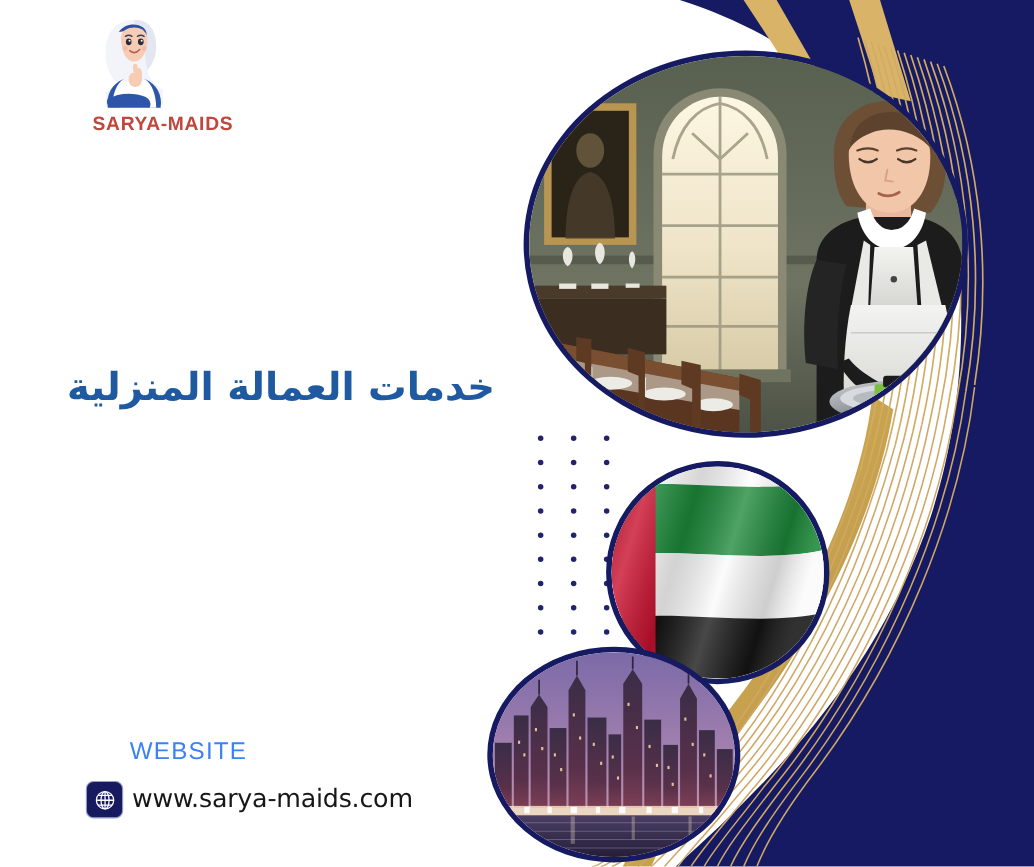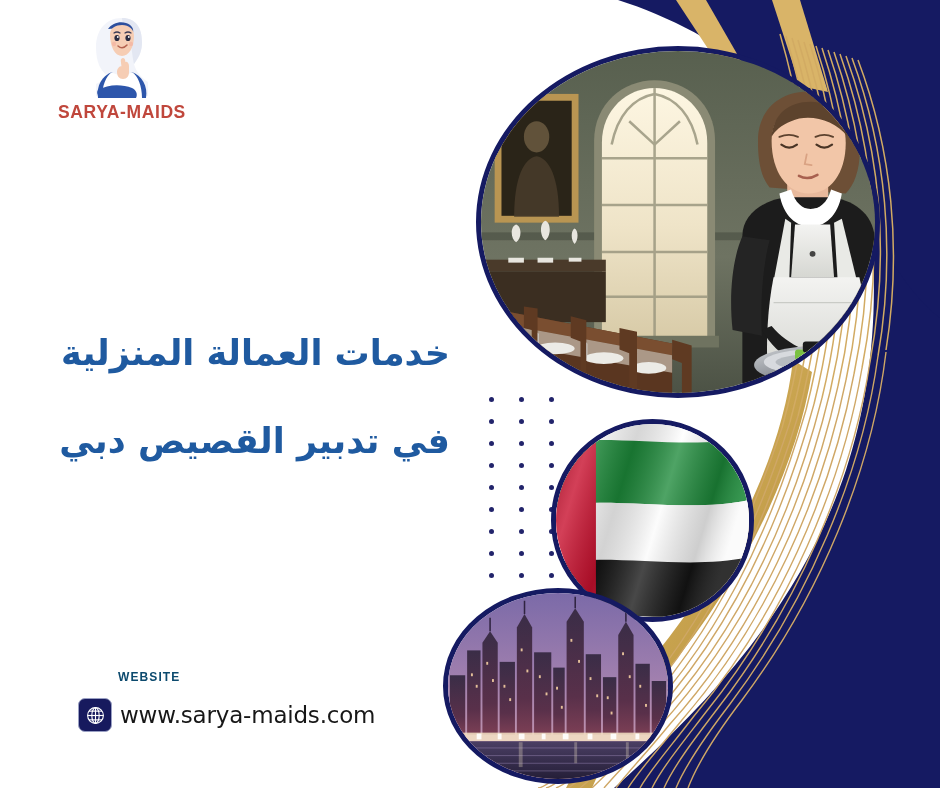--- a/index.html
+++ b/index.html
@@ -13,21 +13,21 @@
     overflow:hidden;
     background:#ffffff;
   }
   .layer{position:absolute;top:0;left:0;width:940px;height:788px;}
 
   
   #brand{
     position:absolute;
     left:32px; top:14px;
     width:180px;
-    text-align:center;
+    text-align:right;
   }
   #brand-mark{width:96px;height:86px;display:block;margin:0 auto;}
   #brand-name{
     margin-top:2px;
     font-size:17.5px;
     font-weight:bold;
     letter-spacing:0.6px;
     color:#c0473c;
     font-family:"Liberation Sans","DejaVu Sans",sans-serif;
   }
@@ -50,24 +50,24 @@
     letter-spacing:0px;
     font-family:"DejaVu Sans","Liberation Sans",sans-serif;
     white-space:nowrap;
     margin-top:42px;
   }
   #headline-line2{padding-left:12px;}
 
   
   #website-block{position:absolute;left:118px;top:670px;}
   #website-label{
-    font-size:12px;
-    font-weight:bold;
+    font-size:22px;
+    font-weight:normal;
     letter-spacing:1.1px;
-    color:#0c4a6e;
+    color:#3b82f6;
   }
   #website-row{
     display:flex;
     align-items:center;
     margin-top:14px;
     margin-left:-40px;
   }
   #globe-badge{
     width:32px;height:32px;
     border-radius:7px;
@@ -252,21 +252,20 @@
                C53 65 55 62 55 58 L55 52 C55 49 53 47 51 48
                C50 48 49 50 49 52 Z" fill="#f6cdb4"></path>
       <path d="M49 44 C47.6 44 46.6 45.4 46.8 47 L47.4 52 L51.4 52 L51.2 46.6
                C51.1 45.1 50.3 44 49 44 Z" fill="#f6cdb4"></path>
     </svg>
     <div id="brand-name">SARYA-MAIDS</div>
   </div>
 
   <div id="headline">
     <div id="headline-line1">خدمات العمالة المنزلية</div>
-    <div id="headline-line2">في تدبير القصيص دبي</div>
   </div>
 
   <div id="dot-grid">
     <span class="dot-row"><i class="dot"></i><i class="dot"></i><i class="dot"></i></span>
     <span class="dot-row"><i class="dot"></i><i class="dot"></i><i class="dot"></i></span>
     <span class="dot-row"><i class="dot"></i><i class="dot"></i><i class="dot"></i></span>
     <span class="dot-row"><i class="dot"></i><i class="dot"></i><i class="dot"></i></span>
     <span class="dot-row"><i class="dot"></i><i class="dot"></i><i class="dot"></i></span>
     <span class="dot-row"><i class="dot"></i><i class="dot"></i><i class="dot"></i></span>
     <span class="dot-row"><i class="dot"></i><i class="dot"></i><i class="dot"></i></span>

